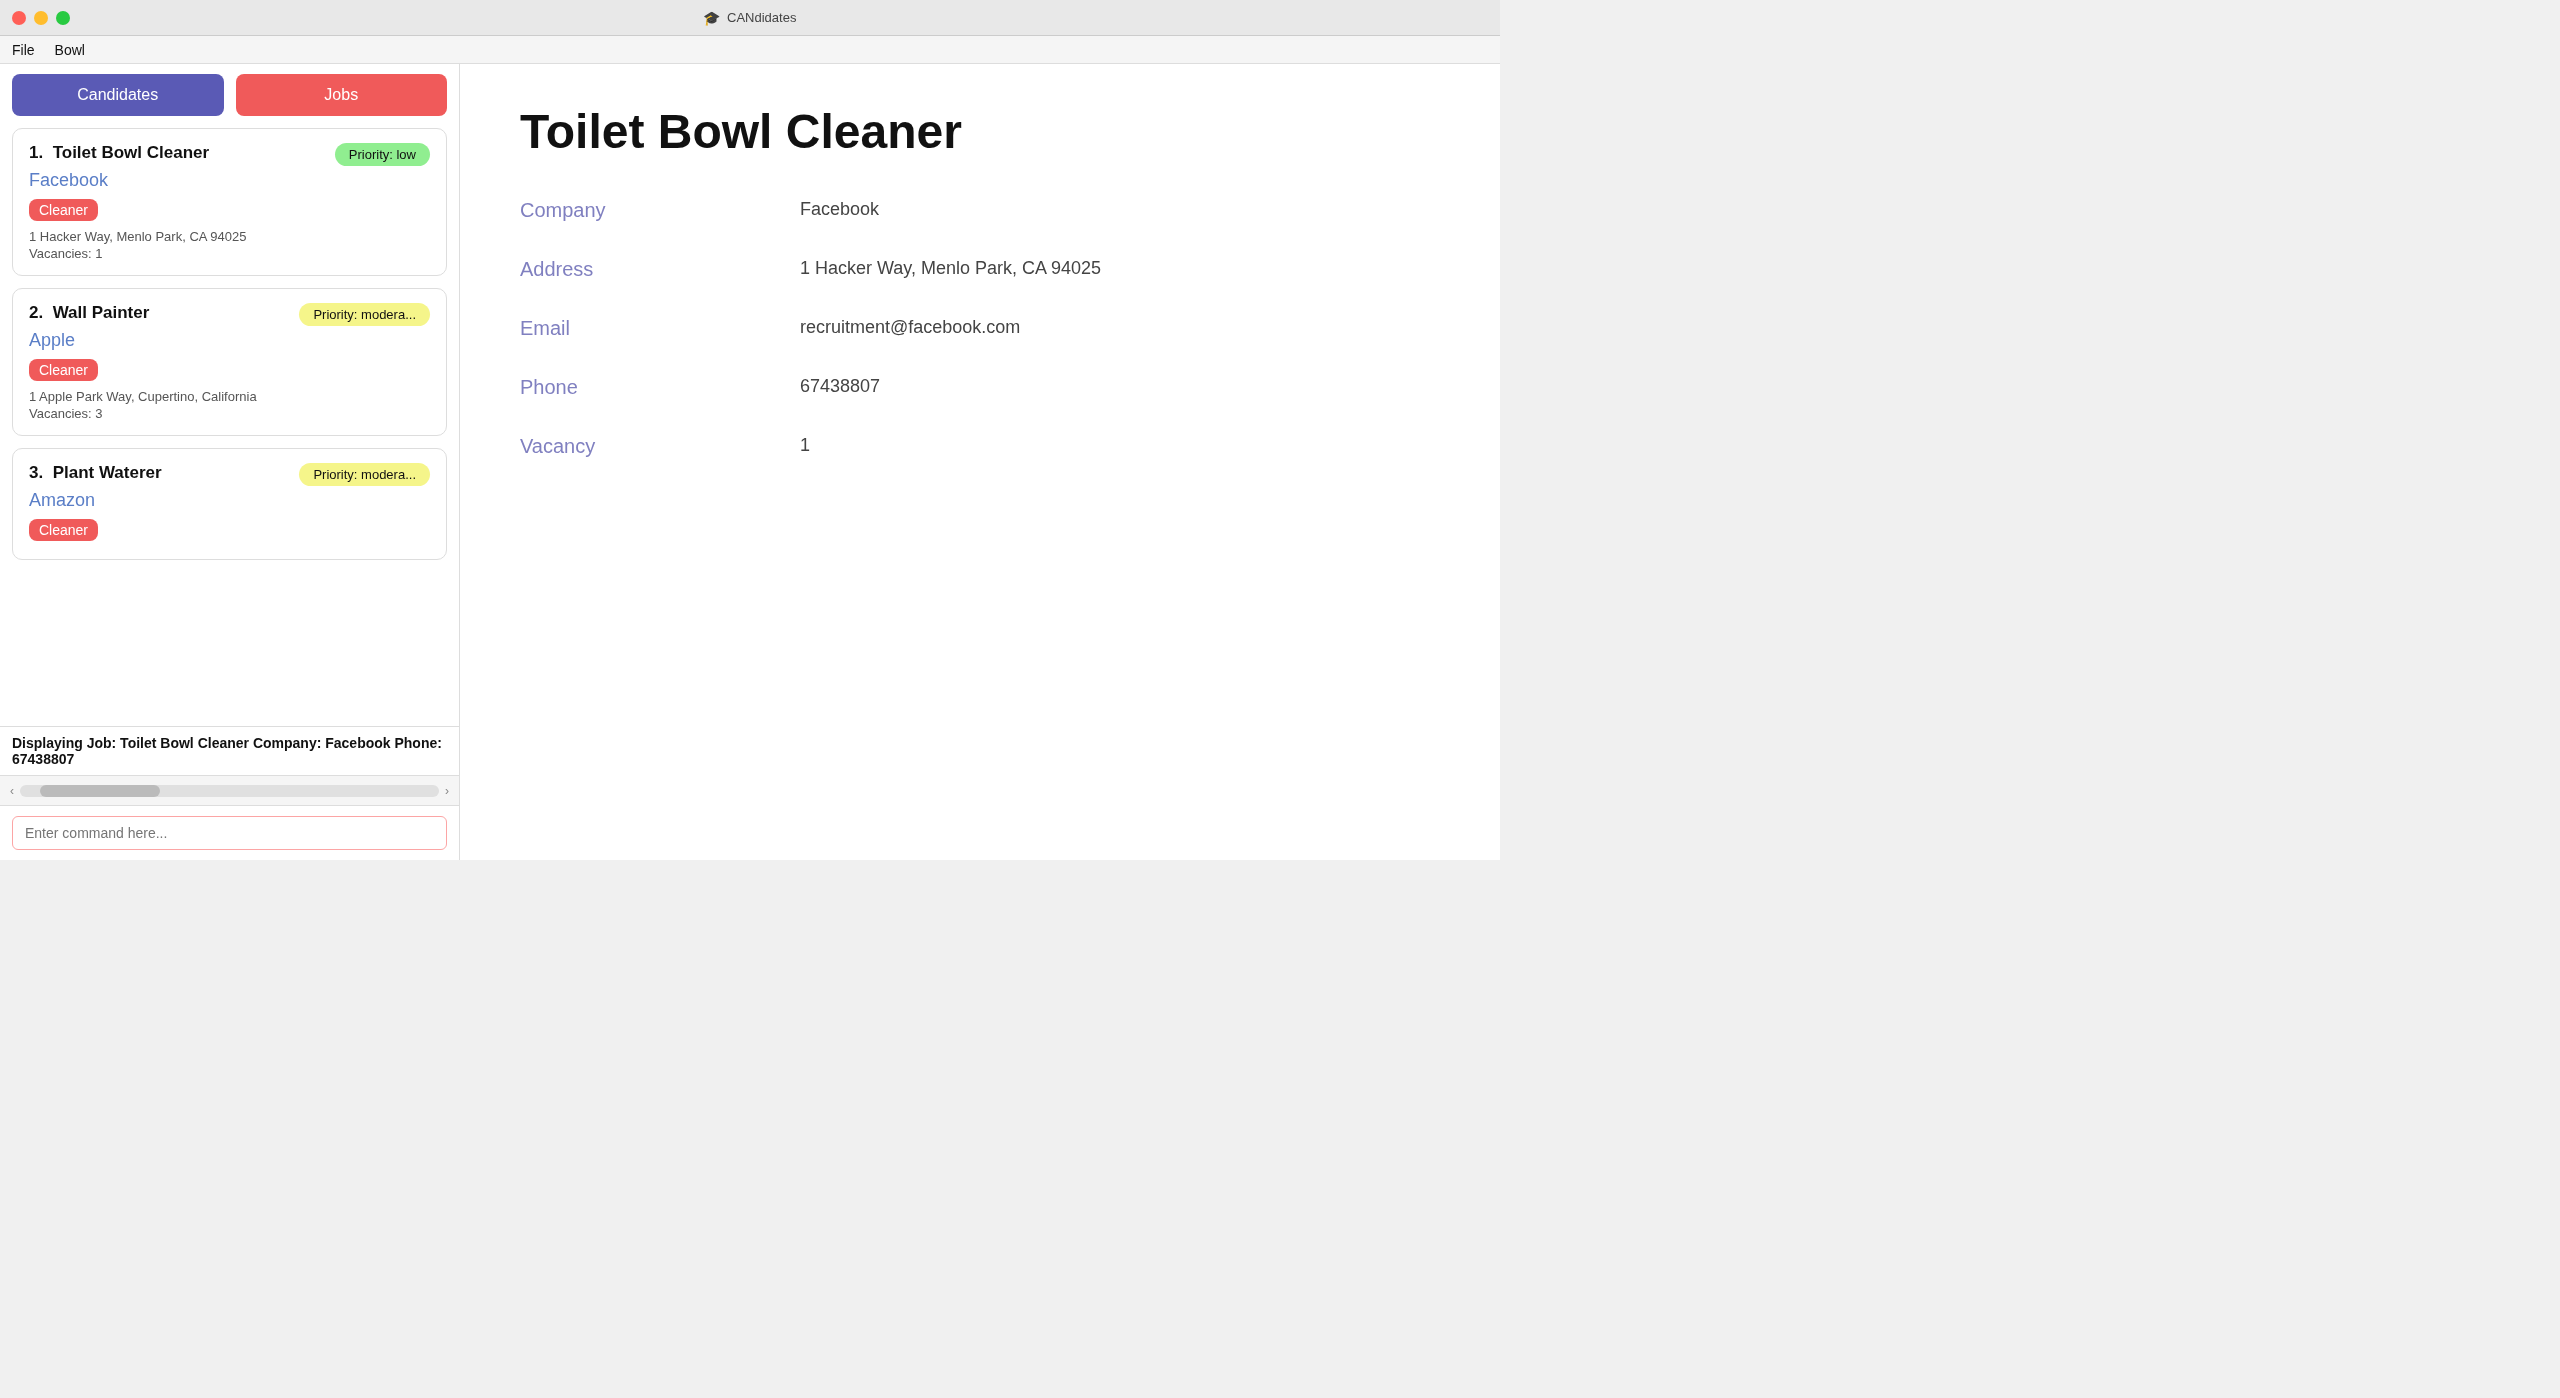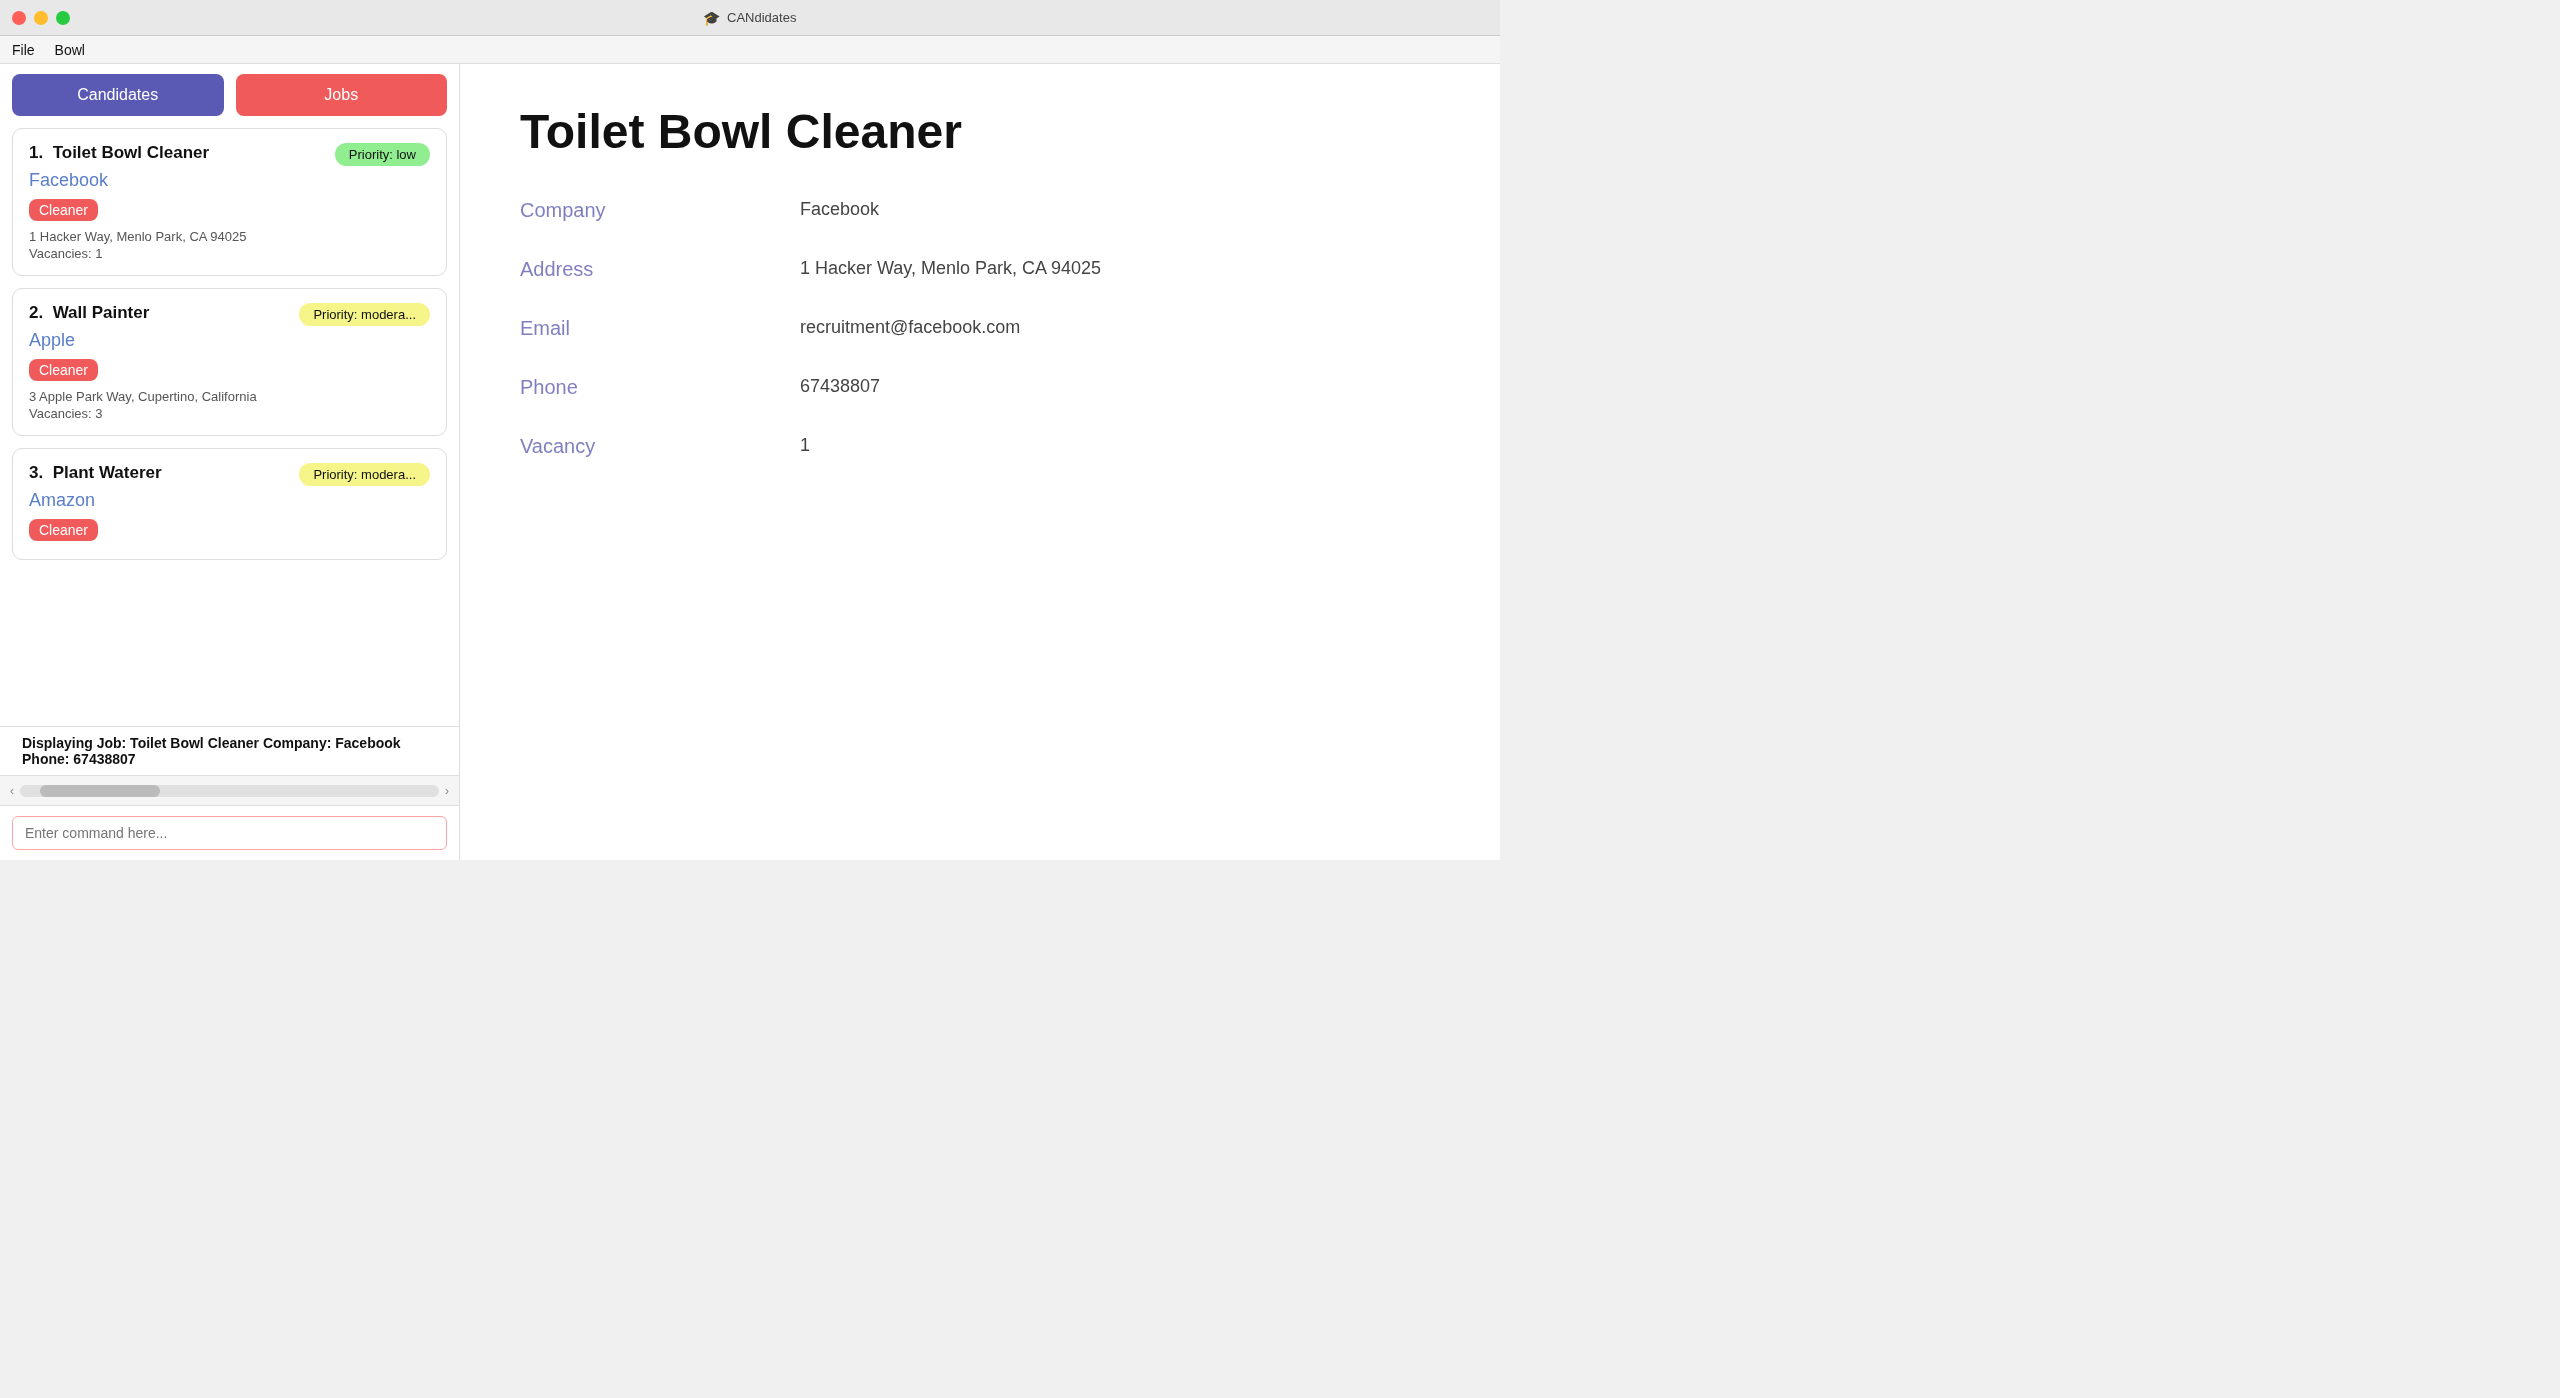--- a/index.html
+++ b/index.html
@@ -168,21 +168,21 @@
       margin-top: 4px;
     }
     .job-vacancies {
       font-size: 13px;
       color: #555;
       margin-top: 2px;
     }
 
     
     .status-bar {
-      padding: 8px 22px;
+      padding: 8px 12px;
       font-size: 14px;
       font-weight: 600;
       color: #111;
       border-top: 1px solid #ddd;
       background: #fff;
     }
 
     
     .scrollbar-area {
       height: 30px;
@@ -312,21 +312,21 @@
 
       <div class="job-card">
         <div class="job-card-header">
           <span class="job-title">
             <span>2.</span>&nbsp;&nbsp;<span>Wall Painter</span>
           </span>
           <span class="priority-badge priority-moderate">Priority: modera...</span>
         </div>
         <div class="company-name">Apple</div>
         <span class="job-type-badge">Cleaner</span>
-        <div class="job-address">3 Apple Park Way, Cupertino, California</div>
+        <div class="job-address">1 Apple Park Way, Cupertino, California</div>
         <div class="job-vacancies">Vacancies: 3</div>
       </div>
 
       <div class="job-card">
         <div class="job-card-header">
           <span class="job-title">
             <span>3.</span>&nbsp;&nbsp;<span>Plant Waterer</span>
           </span>
           <span class="priority-badge priority-moderate">Priority: modera...</span>
         </div>

